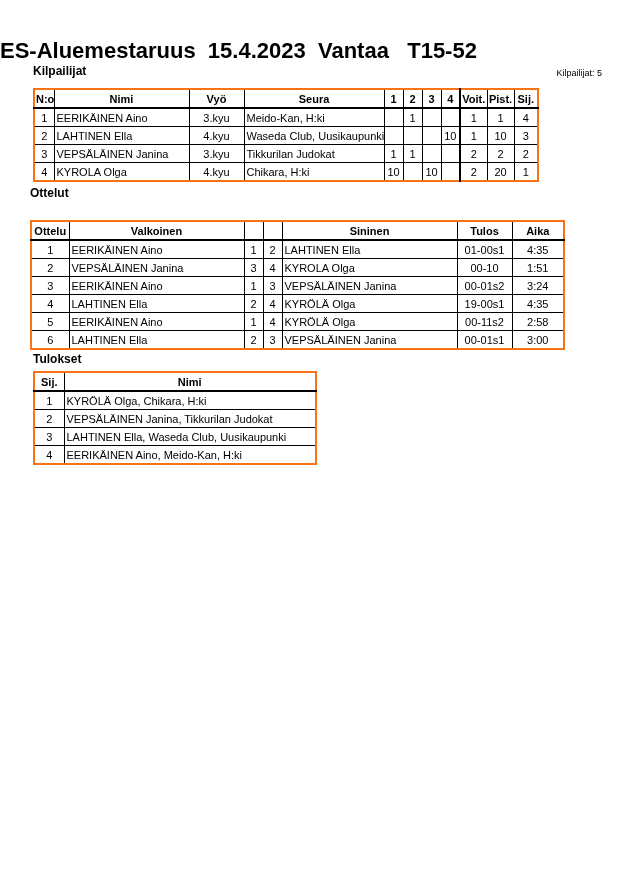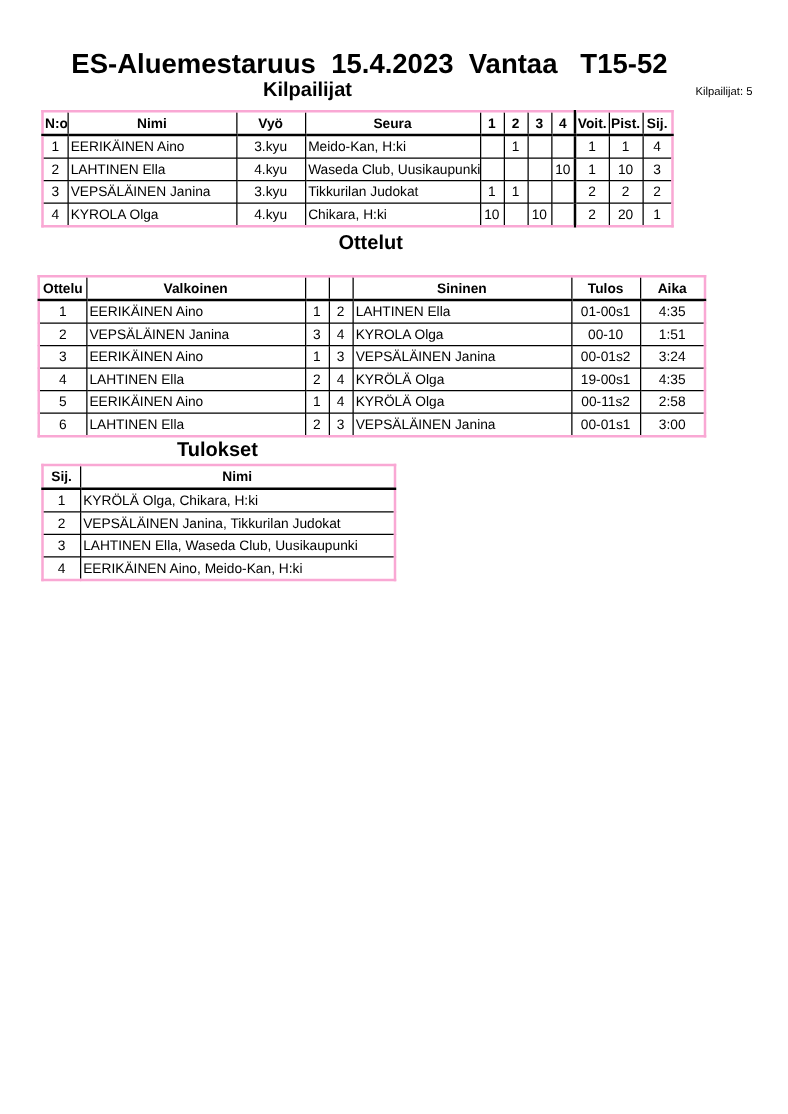--- a/index.html
+++ b/index.html
@@ -8,38 +8,38 @@
     height: 891px;
     background: #ffffff;
     color: #000000;
     font-family: "Liberation Sans", sans-serif;
     position: relative;
     overflow: hidden;
   }
   .abs { position: absolute; }
   .page-title {
     top: 38px; left: 0; width: 534px;
-    text-align: right;
+    text-align: left;
     font-size: 22px;
     font-weight: bold;
     white-space: pre;
   }
   .section-heading {
     font-weight: bold;
-    font-size: 16px;
-    text-align: center;
+    font-size: 12px;
+    text-align: left;
   }
   .small-label {
     font-size: 9px;
     text-align: right;
   }
   table {
     border-collapse: collapse;
     table-layout: fixed;
-    border: 2px solid #f9a8d4;
+    border: 2px solid #f97316;
     background: #fff;
   }
   th, td {
     border: 1px solid #000;
     font-size: 11px;
     height: 17px;
     padding: 0 2px;
     overflow: hidden;
     white-space: nowrap;
     vertical-align: middle;

